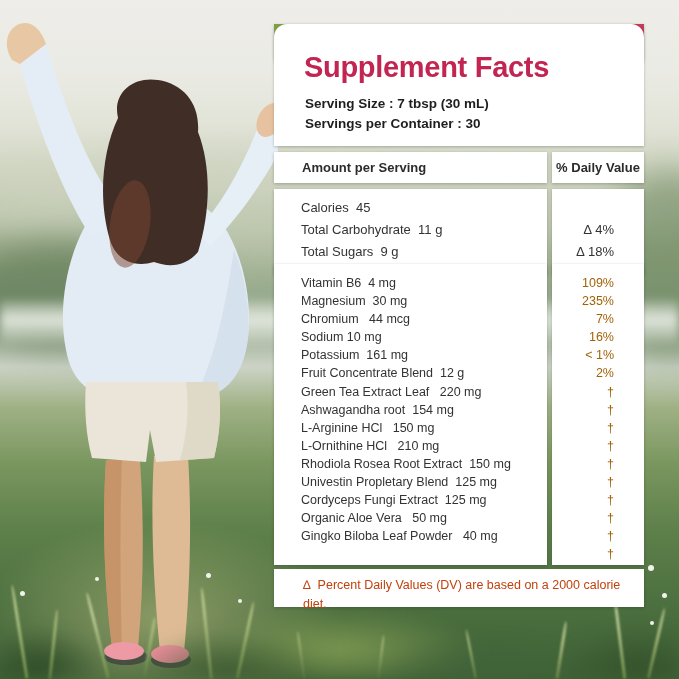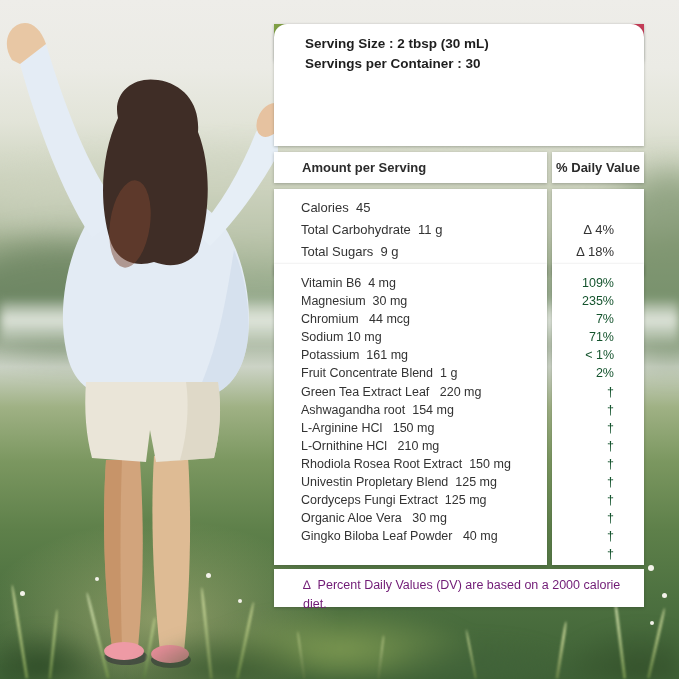--- a/index.html
+++ b/index.html
@@ -54,24 +54,24 @@
   .pair-header{top:128px;height:31px;}
   .hdr-amount{padding-left:28px;line-height:31px;font-weight:bold;font-size:13px;color:#2b2b2b;}
   .hdr-dv{text-align:center;line-height:31px;font-weight:bold;font-size:13px;color:#2b2b2b;}
 
   .pair-cal{top:165px;height:86px;padding-left:19px;}
   .cal-rows{padding:8px 0 0 27px;font-size:13px;line-height:22px;color:#333;}
   .cal-dv{padding:8px 30px 0 0;text-align:right;font-size:13px;line-height:22px;color:#333;}
 
   .pair-nut{top:240px;height:301px;}
   .nut-rows{padding:10px 0 0 27px;font-size:12.5px;line-height:18.1px;color:#333;}
-  .nut-dv{padding:10px 30px 0 0;text-align:right;font-size:12.5px;line-height:18.1px;color:#14532d;}
+  .nut-dv{padding:10px 30px 0 0;text-align:right;font-size:12.5px;line-height:18.1px;color:#a16207;}
 
   .foot-box{left:0;right:0;top:545px;height:38px;}
-  .foot-box .lines{padding:7px 0 0 29px;font-size:12.5px;line-height:18.5px;color:#701a75;}
+  .foot-box .lines{padding:7px 0 0 29px;font-size:12.5px;line-height:18.5px;color:#c2410c;}
 
   .grad-box{left:0;right:0;top:583px;height:45px;border-radius:0 0 13px 13px;
     background:linear-gradient(90deg,#7fa045 0%,#a98e45 35%,#bf5e52 68%,#c43b57 100%);
     box-shadow:0 1px 3px rgba(30,40,30,.28);}
   .grad-box p{margin:0;padding:7px 24px 0 29px;font-size:11.9px;line-height:15.4px;color:#ffffff;}
   .grad-box b{font-weight:bold;}
 </style>
 </head>
 <body>
 
@@ -125,22 +125,23 @@
     <div class="flower" style="left:206px;top:44px;width:5px;height:5px;"></div>
     <div class="flower" style="left:238px;top:70px;width:4px;height:4px;"></div>
     <div class="flower" style="left:648px;top:36px;width:6px;height:6px;"></div>
     <div class="flower" style="left:662px;top:64px;width:5px;height:5px;"></div>
     <div class="flower" style="left:650px;top:92px;width:4px;height:4px;"></div>
   </div>
 
   <div class="card">
 
     <div class="box title-box">
+      <h1>Supplement Facts</h1>
       <div class="serving">
-        <div>Serving Size : 2 tbsp (30 mL)</div>
+        <div>Serving Size : 7 tbsp (30 mL)</div>
         <div>Servings per Container : 30</div>
       </div>
     </div>
 
     <div class="pair pair-header">
       <div class="box pr">
           <div class="hdr-dv">% Daily Value</div>
         </div>
       <div class="box pl">
           <div class="hdr-amount">Amount per Serving</div>
@@ -165,38 +166,38 @@
     </div>
 
     <div class="pair pair-nut">
       <div class="box pl">
         <div class="nut-rows">
           <div class="pre">Vitamin B6  4 mg</div>
           <div class="pre">Magnesium  30 mg</div>
           <div class="pre">Chromium   44 mcg</div>
           <div class="pre">Sodium 10 mg</div>
           <div class="pre">Potassium  161 mg</div>
-          <div class="pre">Fruit Concentrate Blend  1 g</div>
+          <div class="pre">Fruit Concentrate Blend  12 g</div>
           <div class="pre">Green Tea Extract Leaf   220 mg</div>
           <div class="pre">Ashwagandha root  154 mg</div>
           <div class="pre">L-Arginine HCl   150 mg</div>
           <div class="pre">L-Ornithine HCl   210 mg</div>
           <div class="pre">Rhodiola Rosea Root Extract  150 mg</div>
           <div class="pre">Univestin Propletary Blend  125 mg</div>
           <div class="pre">Cordyceps Fungi Extract  125 mg</div>
-          <div class="pre">Organic Aloe Vera   30 mg</div>
+          <div class="pre">Organic Aloe Vera   50 mg</div>
           <div class="pre">Gingko Biloba Leaf Powder   40 mg</div>
         </div>
       </div>
       <div class="box pr">
         <div class="nut-dv">
           <div class="pre">109%</div>
           <div class="pre">235%</div>
           <div class="pre">7%</div>
-          <div class="pre">71%</div>
+          <div class="pre">16%</div>
           <div class="pre">&lt; 1%</div>
           <div class="pre">2%</div>
           <div class="pre">†</div>
           <div class="pre">†</div>
           <div class="pre">†</div>
           <div class="pre">†</div>
           <div class="pre">†</div>
           <div class="pre">†</div>
           <div class="pre">†</div>
           <div class="pre">†</div>

